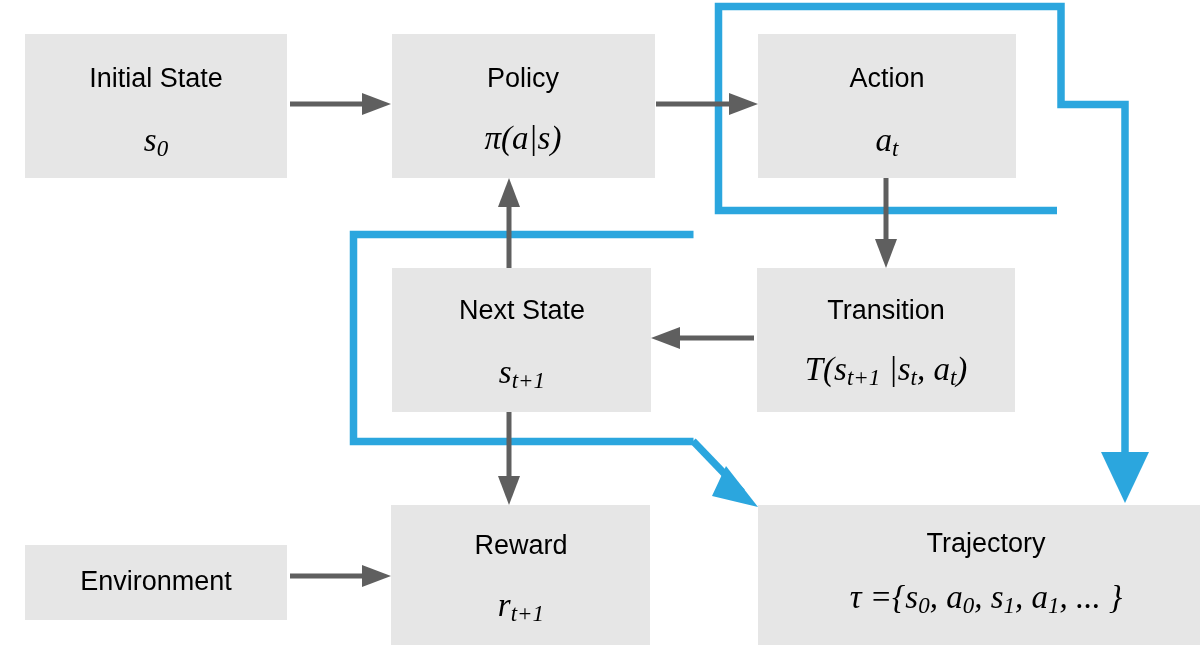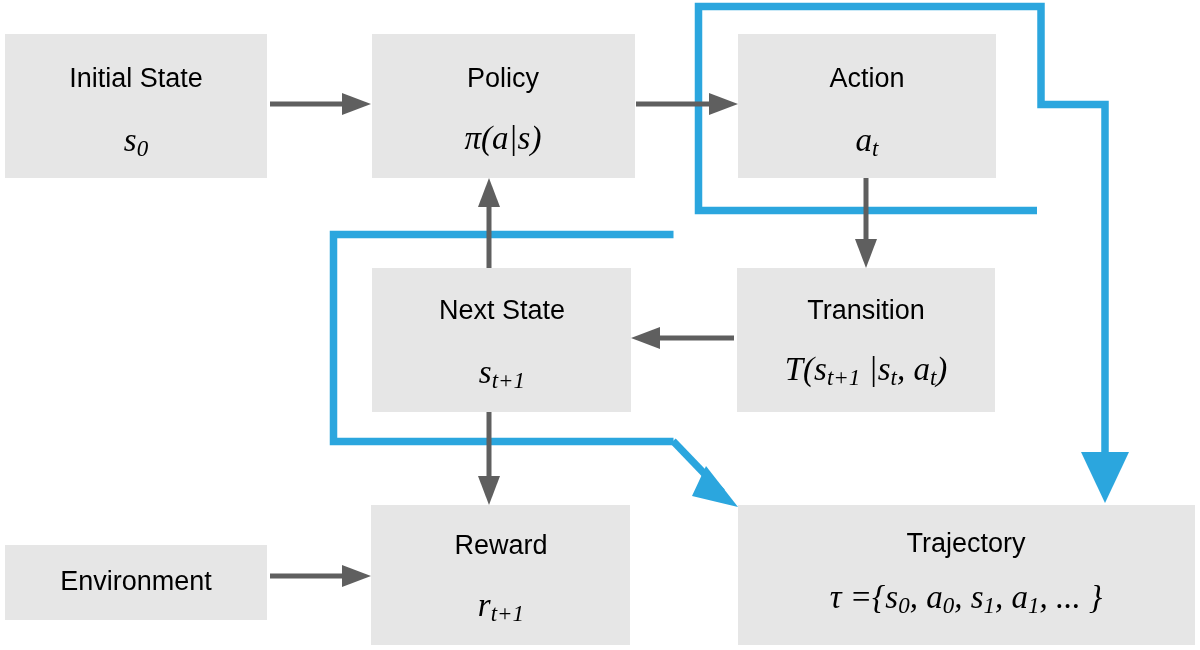--- a/index.html
+++ b/index.html
@@ -10,20 +10,21 @@
   body {
     width: 1200px;
     height: 650px;
     font-family: "Liberation Sans", sans-serif;
     overflow: hidden;
   }
   #diagram-root {
     position: relative;
     width: 988px;
     height: 650px;
+    margin-left: 20px;
   }
   svg.diagram {
     display: block;
     width: 1200px;
     height: 650px;
   }
   .node-box {
     fill: #e6e6e6;
     stroke: none;
   }

